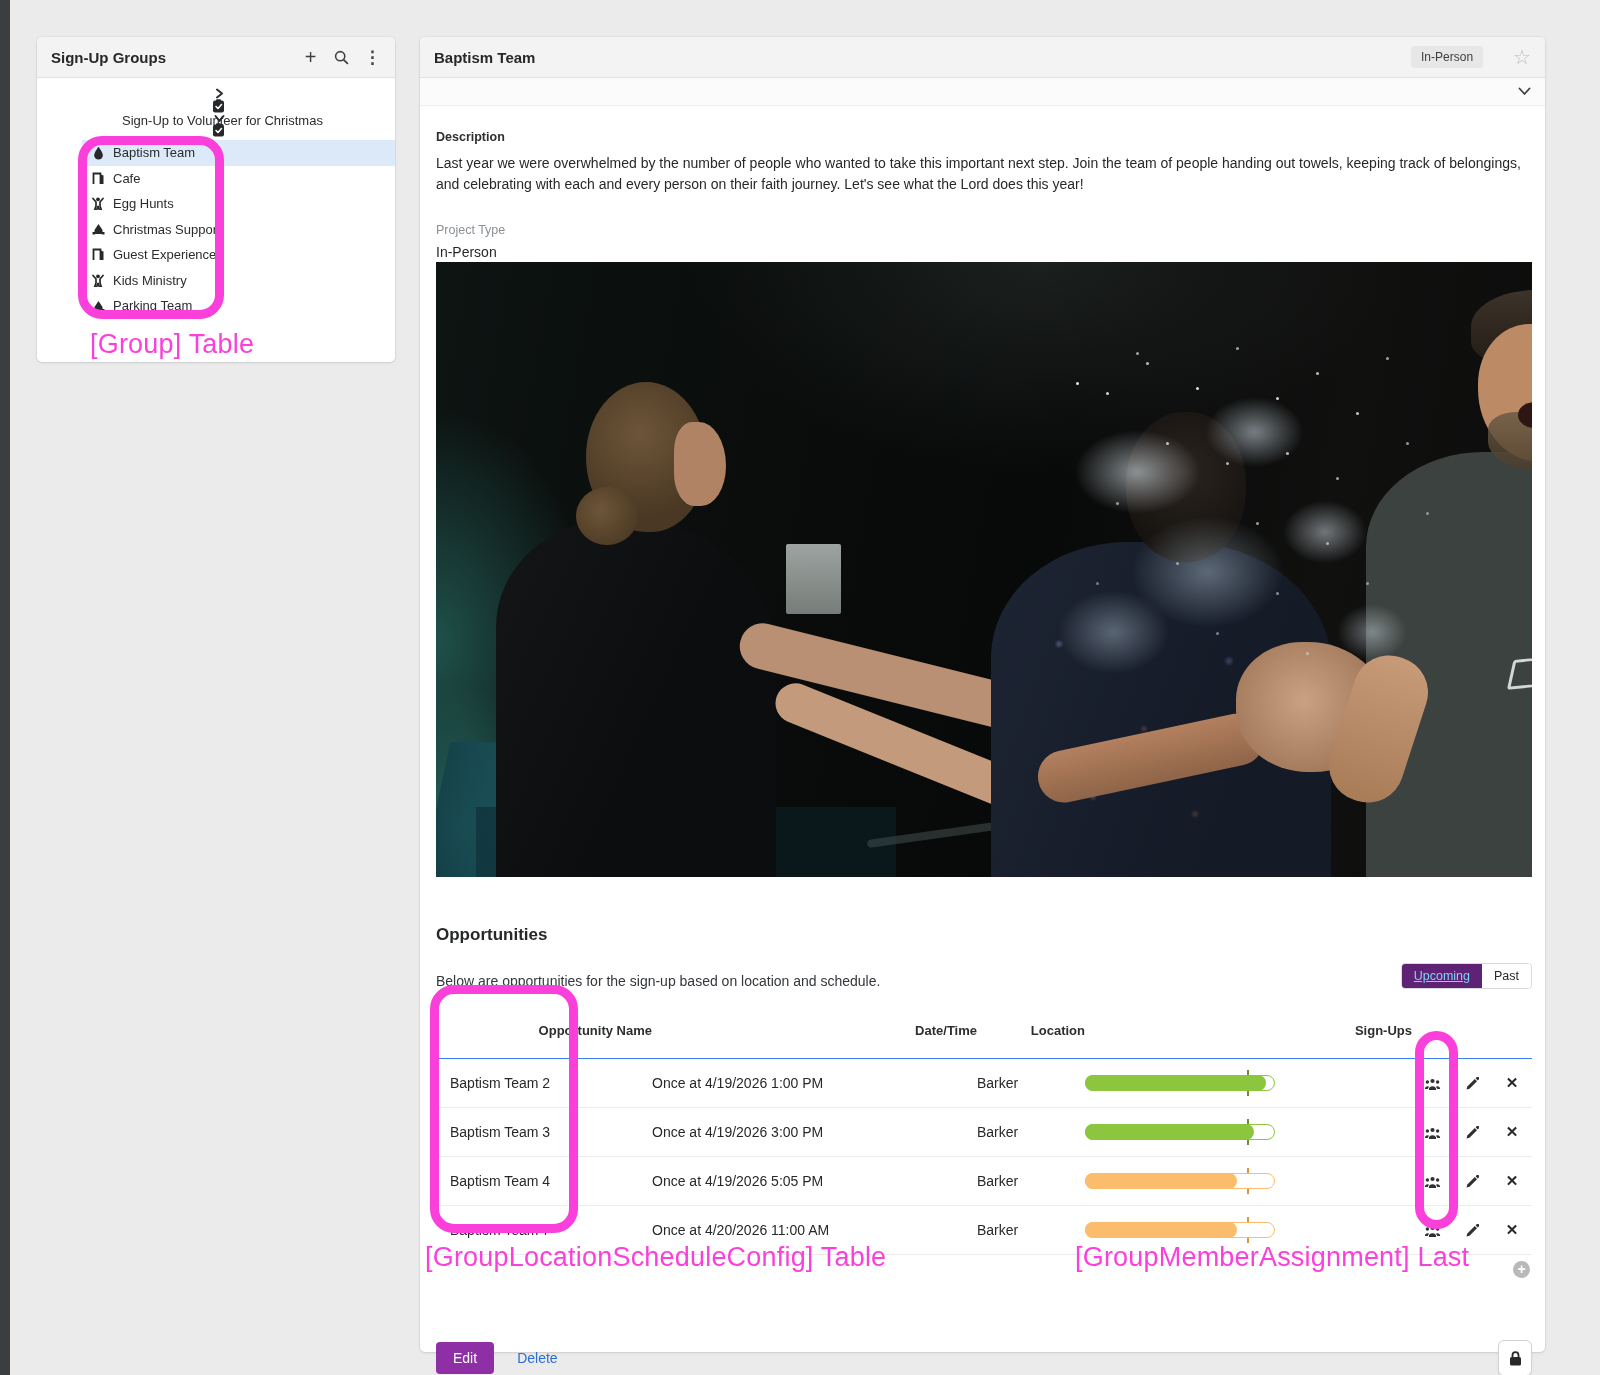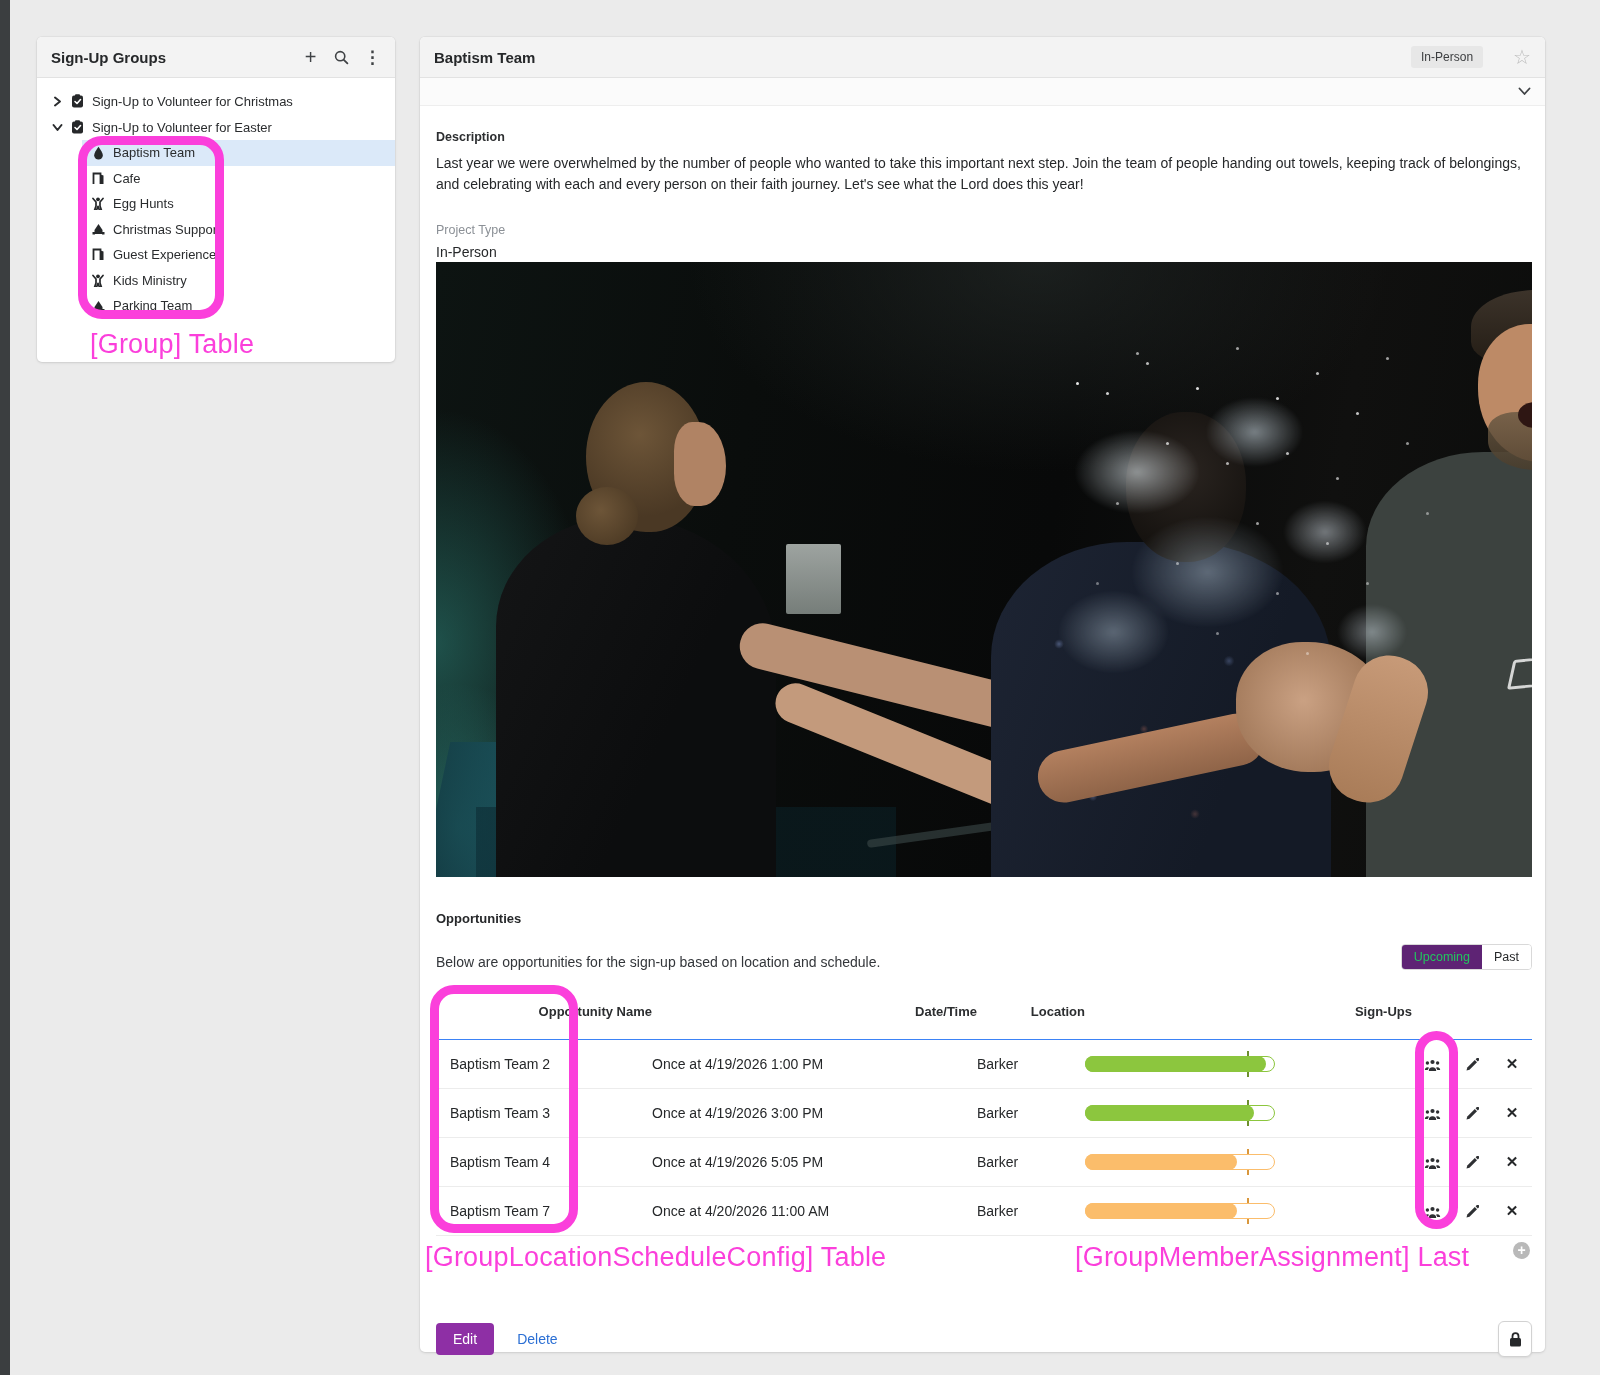--- a/index.html
+++ b/index.html
@@ -33,21 +33,21 @@
   }
   .panel-title { font-size:15px; font-weight:600; color:#26282a; }
   .sb-actions { margin-left:auto; display:flex; align-items:center; gap:14px; }
   .sb-actions .ic { width:17px; height:17px; display:flex; align-items:center; justify-content:center; color:#3f4245; cursor:pointer; }
   .plus-glyph { font-size:20px; line-height:14px; font-weight:400; color:#3f4245; }
   .kebab-glyph { font-size:17px; font-weight:700; color:#3f4245; letter-spacing:0; }
 
   .tree { padding:10px 0 0 0; position:relative; }
   .tree-row {
     display:flex; align-items:center; height:26px; font-size:13px;
-    color:#2a2c2e; cursor:pointer; padding-left:13px; position:relative;
+    color:#2a2c2e; cursor:pointer; padding-left:13px; position:relative;flex-direction:column;
   }
   .tree-row .twisty { width:14px; height:14px; margin-right:6px; display:flex; align-items:center; justify-content:center; }
   .tree-row .node-ic { width:14px; height:14px; margin-right:8px; display:flex; align-items:center; justify-content:center; }
   .tree-child {
     display:flex; align-items:center; height:25.5px; font-size:13px; color:#2a2c2e;
     cursor:pointer; padding-left:54px; position:relative;
   }
   .tree-child .node-ic { width:14px; height:14px; margin-right:8px; display:flex; align-items:center; justify-content:center; }
   .tree-child.selected::before {
     content:""; position:absolute; left:45px; right:0; top:0; bottom:0;
@@ -145,26 +145,26 @@
     box-shadow: 30px 10px 0 rgba(255,255,255,.8), 70px -20px 0 rgba(255,255,255,.7), 120px 5px 0 rgba(255,255,255,.85),
       160px -35px 0 rgba(255,255,255,.6), 200px 15px 0 rgba(255,255,255,.8), 240px -10px 0 rgba(255,255,255,.7),
       280px 30px 0 rgba(255,255,255,.75), 310px -25px 0 rgba(255,255,255,.6), 90px 60px 0 rgba(255,255,255,.7),
       150px 80px 0 rgba(255,255,255,.65), 210px 70px 0 rgba(255,255,255,.7), 260px 95px 0 rgba(255,255,255,.6),
       40px 120px 0 rgba(255,255,255,.55), 180px 140px 0 rgba(255,255,255,.6), 250px 160px 0 rgba(255,255,255,.55),
       100px 180px 0 rgba(255,255,255,.5), 200px 210px 0 rgba(255,255,255,.5), 290px 200px 0 rgba(255,255,255,.45),
       140px 250px 0 rgba(255,255,255,.45), 230px 270px 0 rgba(255,255,255,.4), 60px -30px 0 rgba(255,255,255,.6),
       330px 60px 0 rgba(255,255,255,.55), 350px 130px 0 rgba(255,255,255,.45), 20px 200px 0 rgba(255,255,255,.4); }
 
   
-  .opp-heading { font-size:13px; font-weight:700; color:#26282a; margin-top:34px; }
+  .opp-heading { font-size:17px; font-weight:700; color:#26282a; margin-top:48px; }
   .opp-subrow { display:flex; align-items:flex-end; margin-top:18px; }
   .opp-subtext { font-size:14px; color:#33363a; }
   .toggle { margin-left:auto; display:flex; border:1px solid #d9d9d9; border-radius:4px; overflow:hidden; background:#fff; }
   .toggle .t-btn { font-size:12.5px; padding:5px 12px; cursor:pointer; }
-  .toggle .t-active { background:#5e2374; color:#22c55e; }
+  .toggle .t-active { background:#5e2374; color:#7dd3fc;text-decoration:underline; }
   .toggle .t-idle { background:#fff; color:#26282a; }
 
   table.opps { width:1096px; border-collapse:collapse; margin-top:22px; }
   table.opps th {
     text-align:right; font-size:13px; font-weight:700; color:#2c2e30;
     padding:12px 0 20px 0; border-bottom:1px solid #3b82f6;
   }
   table.opps td { font-size:14px; color:#26282a; padding:0; height:49px; border-bottom:1px solid #ececec; vertical-align:middle; }
   th.c-name, td.c-name { width:216px; padding-left:14px !important; }
   th.c-date, td.c-date { width:325px; }

